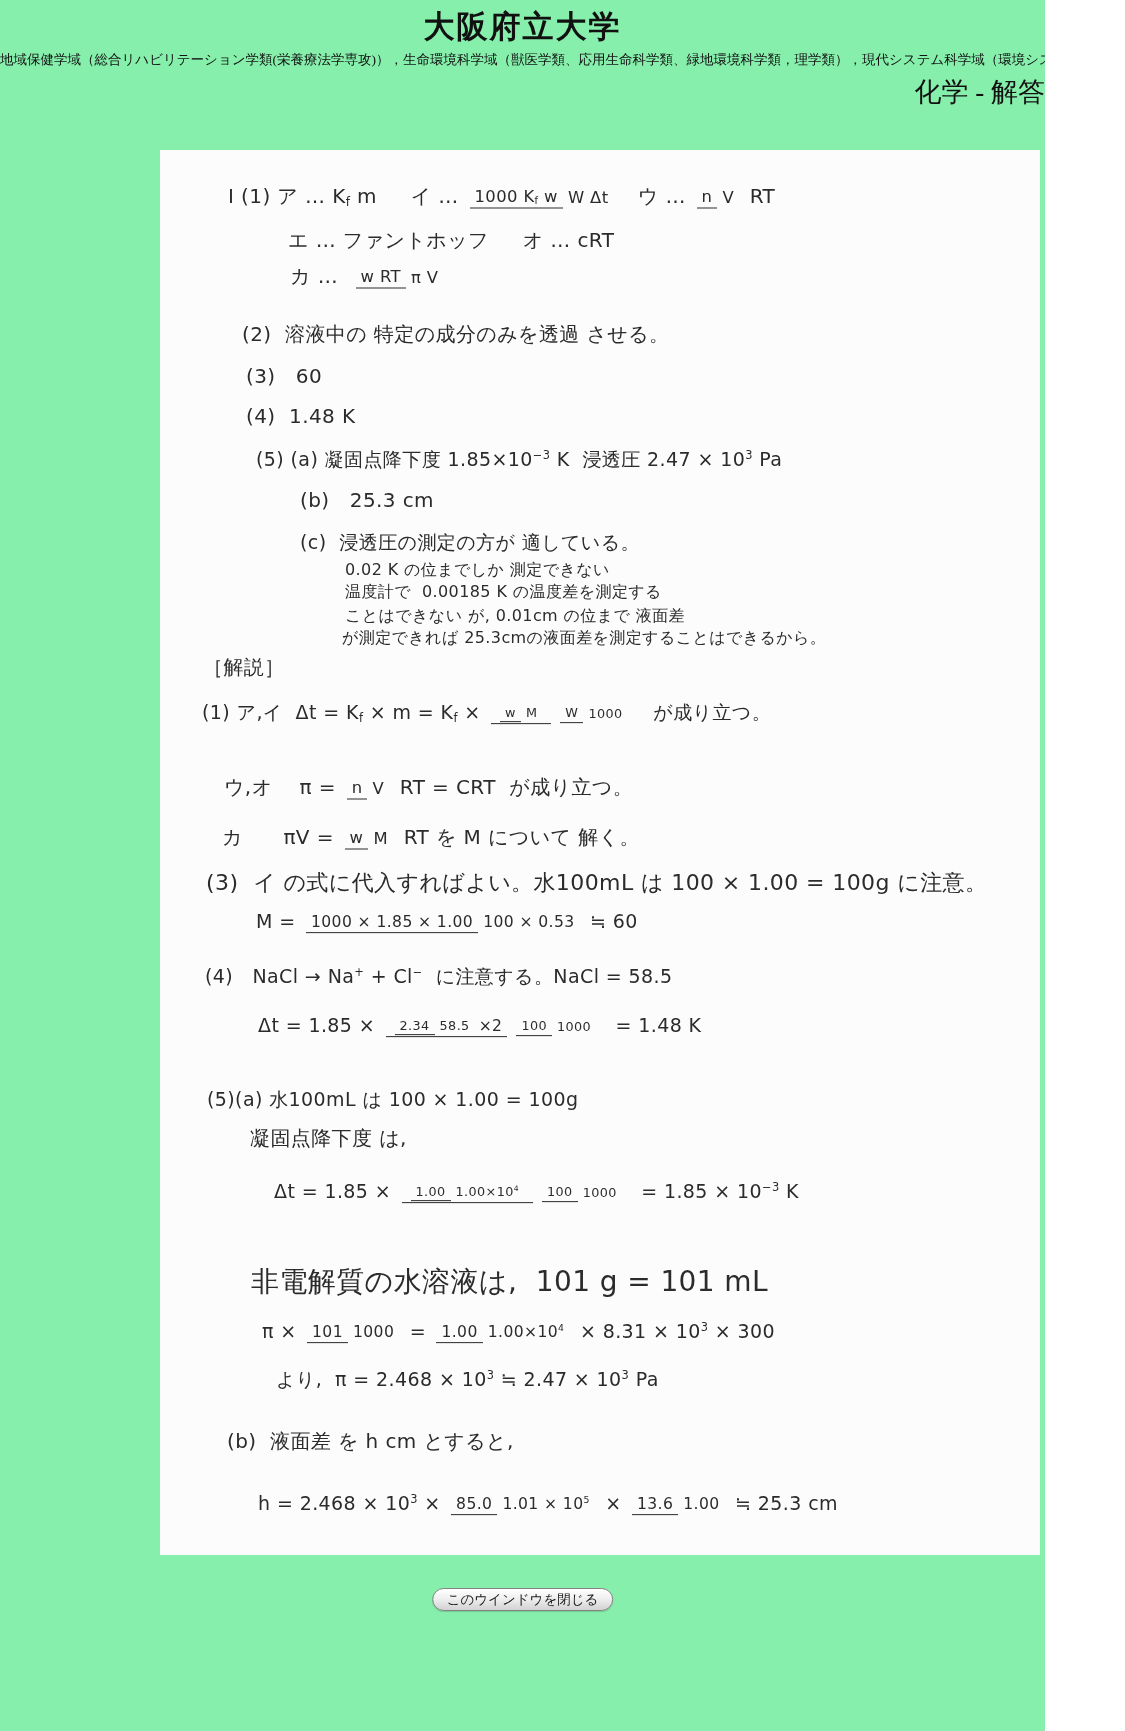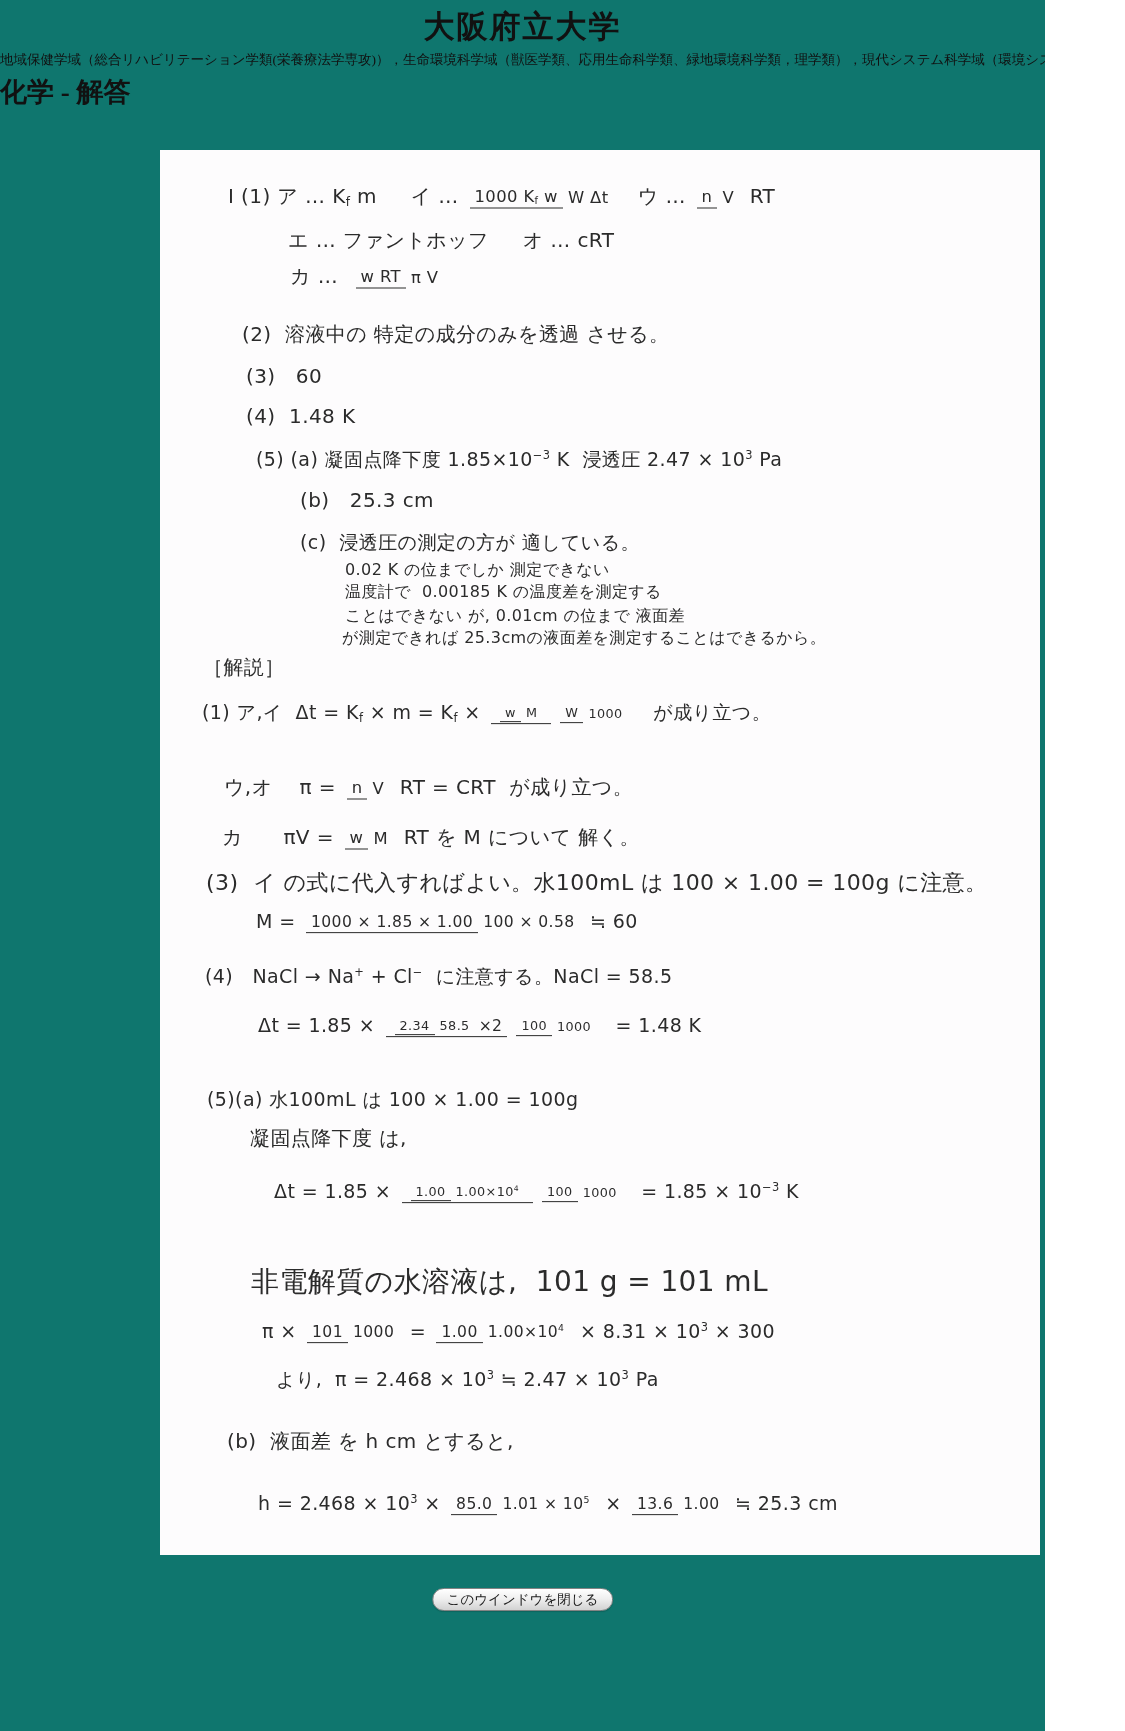--- a/index.html
+++ b/index.html
@@ -1,20 +1,20 @@
 <!DOCTYPE html>
 <html><head>
 <meta charset="utf-8">
 <style>
   html, body { margin: 0; padding: 0; background: #ffffff; }
   .page {
     position: relative;
     width: 1045px;
     height: 1731px;
-    background: #0f766e;
+    background: #86efac;
     font-family: "Liberation Serif", "DejaVu Serif", serif;
     overflow: hidden;
   }
 
   
   .university-title {
     position: absolute;
     top: 6px; left: 0; width: 100%;
     text-align: center;
     font-size: 31px;
@@ -26,23 +26,23 @@
     position: absolute;
     top: 51px; left: 0; width: 100%;
     text-align: center;
     font-size: 13.5px;
     color: #111;
     white-space: nowrap;
   }
   .subject-title {
     position: absolute;
     top: 74px; left: 0; width: 100%;
-    text-align: left;
+    text-align: right;
     font-size: 27px;
-    font-weight: bold;
+    font-weight: normal;
     color: #111;
   }
 
   
   .scan {
     position: absolute;
     left: 160px; top: 150px;
     width: 880px; height: 1405px;
     background-color: #fdfcfd;
     background-image: radial-gradient(#efe6ea 0.6px, transparent 0.7px);
@@ -114,21 +114,21 @@
       <div class="hw-line" style="left: 140px; top: 393px; font-size: 19px;">(c)  浸透圧の測定の方が 適している。</div>
       <div class="hw-line" style="left: 185px; top: 420px; font-size: 16px;">0.02 K の位までしか 測定できない</div>
       <div class="hw-line" style="left: 185px; top: 442px; font-size: 16px;">温度計で  0.00185 K の温度差を測定する</div>
       <div class="hw-line" style="left: 185px; top: 466px; font-size: 16px;">ことはできない が, 0.01cm の位まで 液面差</div>
       <div class="hw-line" style="left: 182px; top: 488px; font-size: 16px;">が測定できれば 25.3cmの液面差を測定することはできるから。</div>
       <div class="hw-line" style="left: 43px; top: 517px; font-size: 20px;">［解説］</div>
       <div class="hw-line" style="left: 42px; top: 563px; font-size: 19px;">(1) ア,イ  Δt = K<span class="sub">f</span> × m = K<span class="sub">f</span> × <span class="frac"><span class="num"><span class="frac"><span class="num">w</span><span class="den">M</span></span></span><span class="den"><span class="frac"><span class="num">W</span><span class="den">1000</span></span></span></span>  が成り立つ。</div>
       <div class="hw-line" style="left: 64px; top: 637px; font-size: 20px;">ウ,オ    π = <span class="frac"><span class="num">n</span><span class="den">V</span></span> RT = CRT  が成り立つ。</div>
       <div class="hw-line" style="left: 62px; top: 687px; font-size: 20px;">カ      πV = <span class="frac"><span class="num">w</span><span class="den">M</span></span> RT を M について 解く。</div>
       <div class="hw-line" style="left: 46px; top: 733px; font-size: 22px;">(3)  イ の式に代入すればよい。水100mL は 100 × 1.00 = 100g に注意。</div>
-      <div class="hw-line" style="left: 96px; top: 772px; font-size: 19px;">M = <span class="frac"><span class="num">1000 × 1.85 × 1.00</span><span class="den">100 × 0.58</span></span> ≒ 60</div>
+      <div class="hw-line" style="left: 96px; top: 772px; font-size: 19px;">M = <span class="frac"><span class="num">1000 × 1.85 × 1.00</span><span class="den">100 × 0.53</span></span> ≒ 60</div>
       <div class="hw-line" style="left: 45px; top: 827px; font-size: 19px;">(4)   NaCl → Na<span class="sup">+</span> + Cl<span class="sup">−</span>  に注意する。NaCl = 58.5</div>
       <div class="hw-line" style="left: 98px; top: 876px; font-size: 19px;">Δt = 1.85 × <span class="frac"><span class="num"><span class="frac"><span class="num">2.34</span><span class="den">58.5</span></span>×2</span><span class="den"><span class="frac"><span class="num">100</span><span class="den">1000</span></span></span></span> = 1.48 K</div>
       <div class="hw-line" style="left: 47px; top: 950px; font-size: 19px;">(5)(a) 水100mL は 100 × 1.00 = 100g</div>
       <div class="hw-line" style="left: 90px; top: 988px; font-size: 20px;">凝固点降下度 は,</div>
       <div class="hw-line" style="left: 114px; top: 1042px; font-size: 19px;">Δt = 1.85 × <span class="frac"><span class="num"><span class="frac"><span class="num">1.00</span><span class="den">1.00×10<span class="sup">4</span></span></span></span><span class="den"><span class="frac"><span class="num">100</span><span class="den">1000</span></span></span></span> = 1.85 × 10<span class="sup">−3</span> K</div>
       <div class="hw-line" style="left: 91px; top: 1131px; font-size: 28px;">非電解質の水溶液は,  101 g = 101 mL</div>
       <div class="hw-line" style="left: 102px; top: 1182px; font-size: 19px;">π × <span class="frac"><span class="num">101</span><span class="den">1000</span></span> = <span class="frac"><span class="num">1.00</span><span class="den">1.00×10<span class="sup">4</span></span></span> × 8.31 × 10<span class="sup">3</span> × 300</div>
       <div class="hw-line" style="left: 116px; top: 1230px; font-size: 19px; text-align: right;">より,  π = 2.468 × 10<span class="sup">3</span> ≒ 2.47 × 10<span class="sup">3</span> Pa</div>
       <div class="hw-line" style="left: 67px; top: 1291px; font-size: 20px;">(b)  液面差 を h cm とすると,</div>
       <div class="hw-line" style="left: 98px; top: 1354px; font-size: 19px;">h = 2.468 × 10<span class="sup">3</span> × <span class="frac"><span class="num">85.0</span><span class="den">1.01 × 10<span class="sup">5</span></span></span> × <span class="frac"><span class="num">13.6</span><span class="den">1.00</span></span> ≒ 25.3 cm</div>

